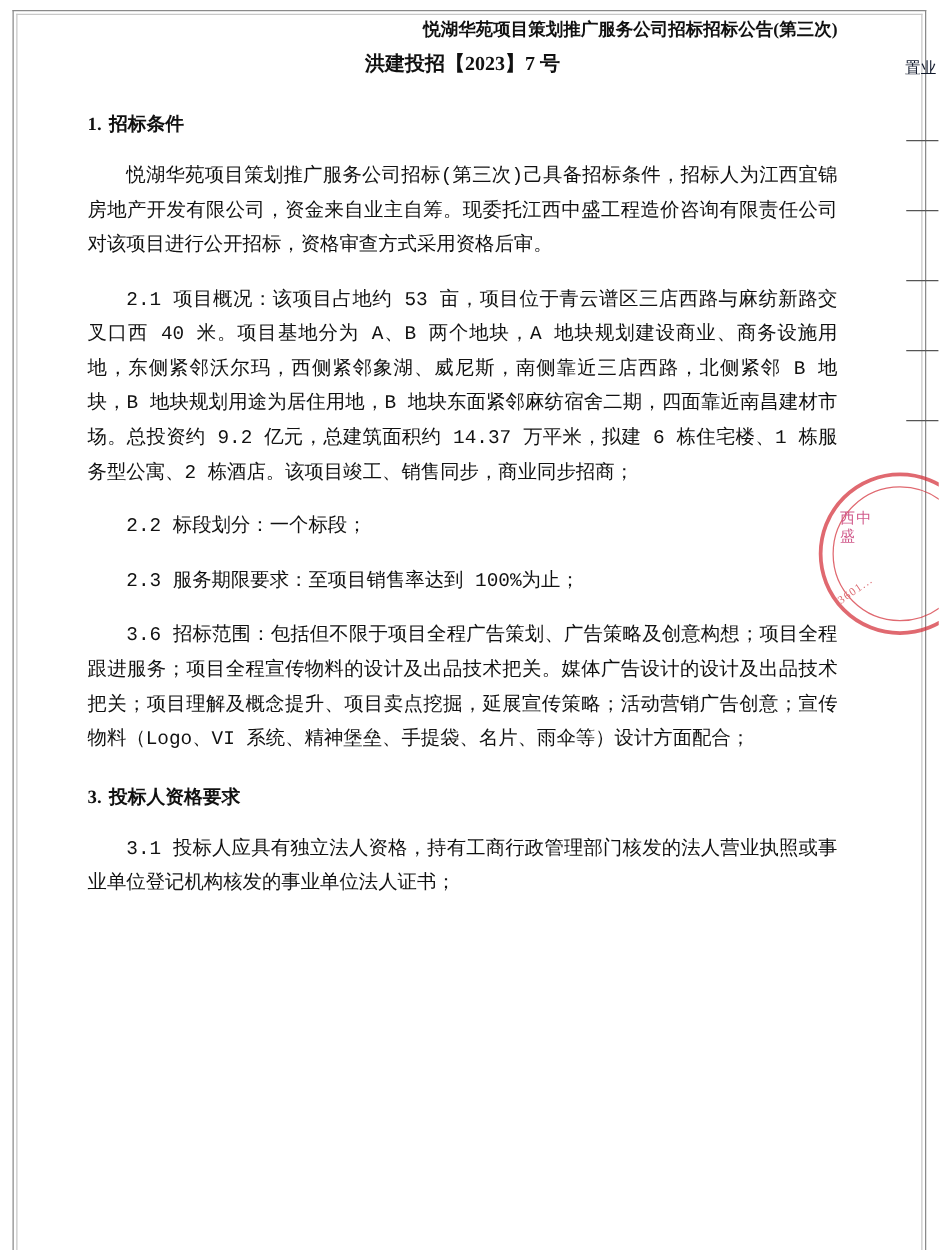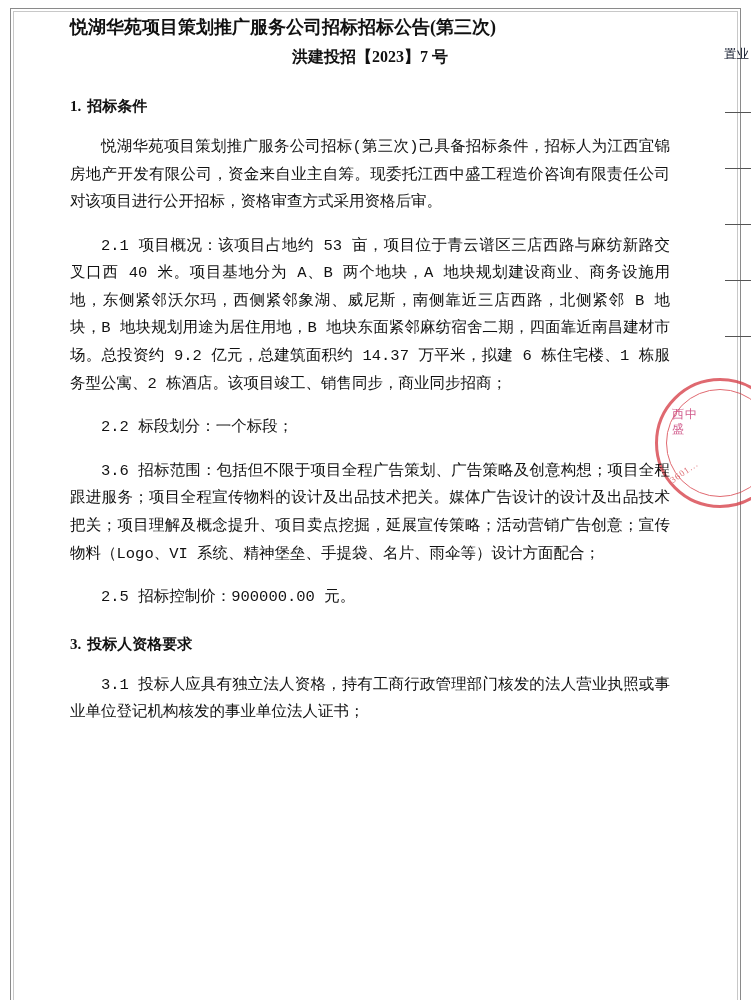--- a/index.html
+++ b/index.html
@@ -41,23 +41,23 @@
   }
 
   .content {
     position: absolute;
     left: 70px;
     top: 14px;
     width: 600px;
   }
 
   .doc-title {
-    font-size: 18px;
+    font-size: 14px;
     font-weight: bold;
-    text-align: left;
+    text-align: right;
     letter-spacing: 0px;
     line-height: 1.5;
     margin: 0 0 6px 0;
     white-space: nowrap;
   }
   .doc-subtitle {
     font-size: 16px;
     font-weight: bold;
     text-align: center;
     margin: 6px 0 26px 0;
@@ -177,21 +177,21 @@
   <h1 class="doc-title">悦湖华苑项目策划推广服务公司招标招标公告(第三次)</h1>
   <div class="doc-subtitle">洪建投招【2023】7 号</div>
 
   <div class="sec-heading">
     <span class="num">1.</span><span>招标条件</span>
   </div>
   <p class="para">悦湖华苑项目策划推广服务公司招标(第三次)己具备招标条件，招标人为江西宜锦房地产开发有限公司，资金来自业主自筹。现委托江西中盛工程造价咨询有限责任公司对该项目进行公开招标，资格审查方式采用资格后审。</p>
 
   <p class="para">2.1 项目概况：该项目占地约 53 亩，项目位于青云谱区三店西路与麻纺新路交叉口西 40 米。项目基地分为 A、B 两个地块，A 地块规划建设商业、商务设施用地，东侧紧邻沃尔玛，西侧紧邻象湖、威尼斯，南侧靠近三店西路，北侧紧邻 B 地块，B 地块规划用途为居住用地，B 地块东面紧邻麻纺宿舍二期，四面靠近南昌建材市场。总投资约 9.2 亿元，总建筑面积约 14.37 万平米，拟建 6 栋住宅楼、1 栋服务型公寓、2 栋酒店。该项目竣工、销售同步，商业同步招商；</p>
   <p class="para">2.2 标段划分：一个标段；</p>
+  <p class="para">2.3 服务期限要求：至项目销售率达到 100%为止；</p>
   <p class="para">3.6 招标范围：包括但不限于项目全程广告策划、广告策略及创意构想；项目全程跟进服务；项目全程宣传物料的设计及出品技术把关。媒体广告设计的设计及出品技术把关；项目理解及概念提升、项目卖点挖掘，延展宣传策略；活动营销广告创意；宣传物料（Logo、VI 系统、精神堡垒、手提袋、名片、雨伞等）设计方面配合；</p>
-  <p class="para">2.5 招标控制价：900000.00 元。</p>
 
   <div class="sec-heading">
     <span class="num">3.</span><span>投标人资格要求</span>
   </div>
   <p class="para">3.1 投标人应具有独立法人资格，持有工商行政管理部门核发的法人营业执照或事业单位登记机构核发的事业单位法人证书；</p>
 
 </div>
 
 </body></html>

